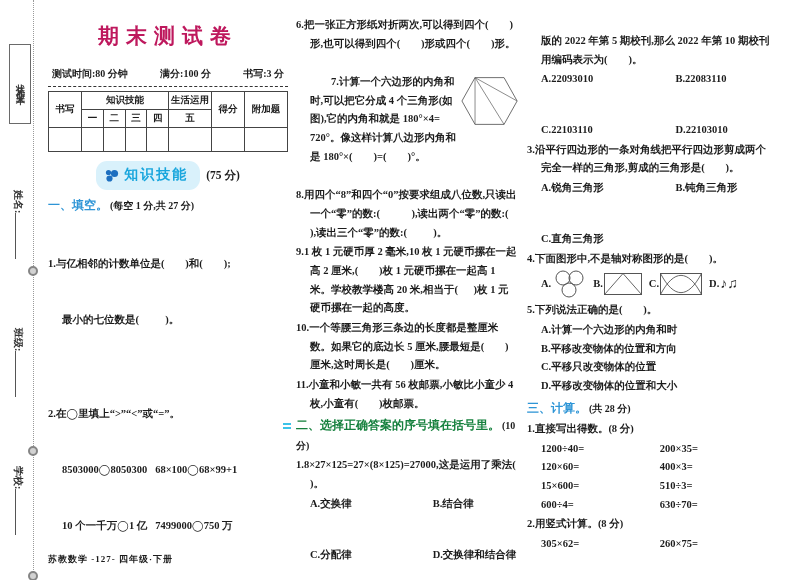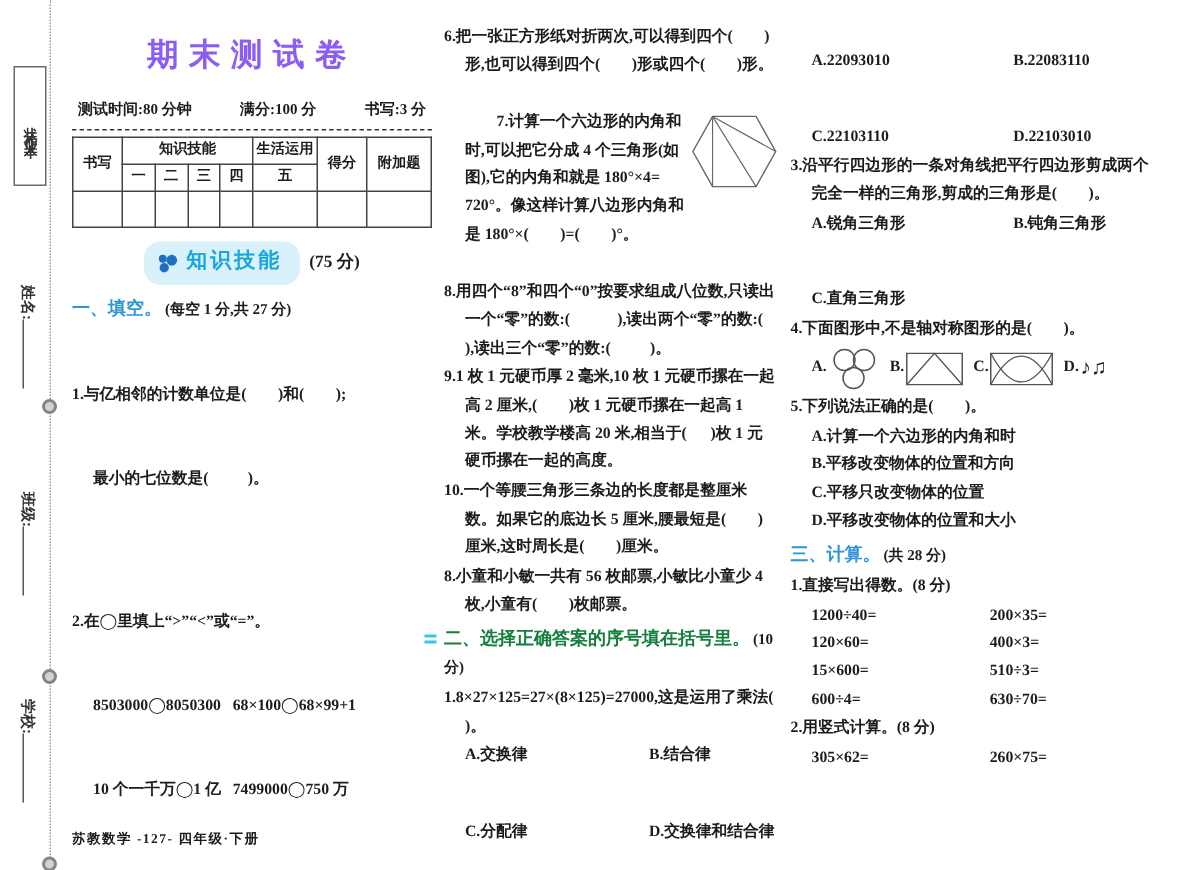--- a/index.html
+++ b/index.html
@@ -77,21 +77,21 @@
   <div class="punch" style="top:446px"></div>
   <div class="punch" style="top:571px"></div>
   <div class="artifact">
       <i></i>
       <i></i>
     </div>
 
   <div class="content">
 
     <div class="col col1">
-      <div class="title" style="color:#8b5cf6">期末测试卷</div>
+      <div class="title" style="color:#be185d">期末测试卷</div>
       <div class="info">
         <span>测试时间:80 分钟</span>
         <span>满分:100 分</span>
         <span>书写:3 分</span>
       </div>
       <div class="dash"></div>
 
       <table class="score">
         <tbody>
             <tr class="r1">
@@ -160,35 +160,36 @@
         <svg class="hexfig" width="58" height="54" viewBox="0 0 62 56">
           <polygon points="15,3 46,3 60,28 46,53 15,53 1,28" fill="none" stroke="#666" stroke-width="1"></polygon>
           <line x1="15" y1="3" x2="60" y2="28" stroke="#666" stroke-width="0.8"></line>
           <line x1="15" y1="3" x2="46" y2="53" stroke="#666" stroke-width="0.8"></line>
           <line x1="15" y1="3" x2="15" y2="53" stroke="#666" stroke-width="0.8"></line>
         </svg><span>7.计算一个六边形的内角和时,可以把它分成 4 个三角形(如图),它的内角和就是 180°×4= 720°。像这样计算八边形内角和是 180°×(        )=(        )°。</span>
       </div>
       <div class="q single">8.用四个“8”和四个“0”按要求组成八位数,只读出一个“零”的数:(            ),读出两个“零”的数:(            ),读出三个“零”的数:(          )。</div>
       <div class="q single">9.1 枚 1 元硬币厚 2 毫米,10 枚 1 元硬币摞在一起高 2 厘米,(        )枚 1 元硬币摞在一起高 1 米。学校教学楼高 20 米,相当于(      )枚 1 元硬币摞在一起的高度。</div>
       <div class="q single">10.一个等腰三角形三条边的长度都是整厘米数。如果它的底边长 5 厘米,腰最短是(        )厘米,这时周长是(        )厘米。</div>
-      <div class="q single">8.小童和小敏一共有 56 枚邮票,小敏比小童少 4 枚,小童有(        )枚邮票。</div>
+      <div class="q single">11.小童和小敏一共有 56 枚邮票,小敏比小童少 4 枚,小童有(        )枚邮票。</div>
 
       <div class="sec">
         <span class="t" style="color:#15803d">二、选择正确答案的序号填在括号里。</span><span class="p">(10 分)</span>
       </div>
       <div class="q single">1.8×27×125=27×(8×125)=27000,这是运用了乘法(        )。</div>
       <div class="opts">
         <span>A.交换律</span>
         <span>B.结合律</span>
         <span>C.分配律</span>
         <span>D.交换律和结合律</span>
       </div>
     </div>
 
     <div class="col col3">
+      <div class="q" style="text-indent:0">版的 2022 年第 5 期校刊,那么 2022 年第 10 期校刊用编码表示为(        )。</div>
       <div class="opts">
         <span>A.22093010</span>
         <span>B.22083110</span>
         <span>C.22103110</span>
         <span>D.22103010</span>
       </div>
       <div class="q single">3.沿平行四边形的一条对角线把平行四边形剪成两个完全一样的三角形,剪成的三角形是(        )。</div>
       <div class="opts">
         <span>A.锐角三角形</span>
         <span>B.钝角三角形</span>

